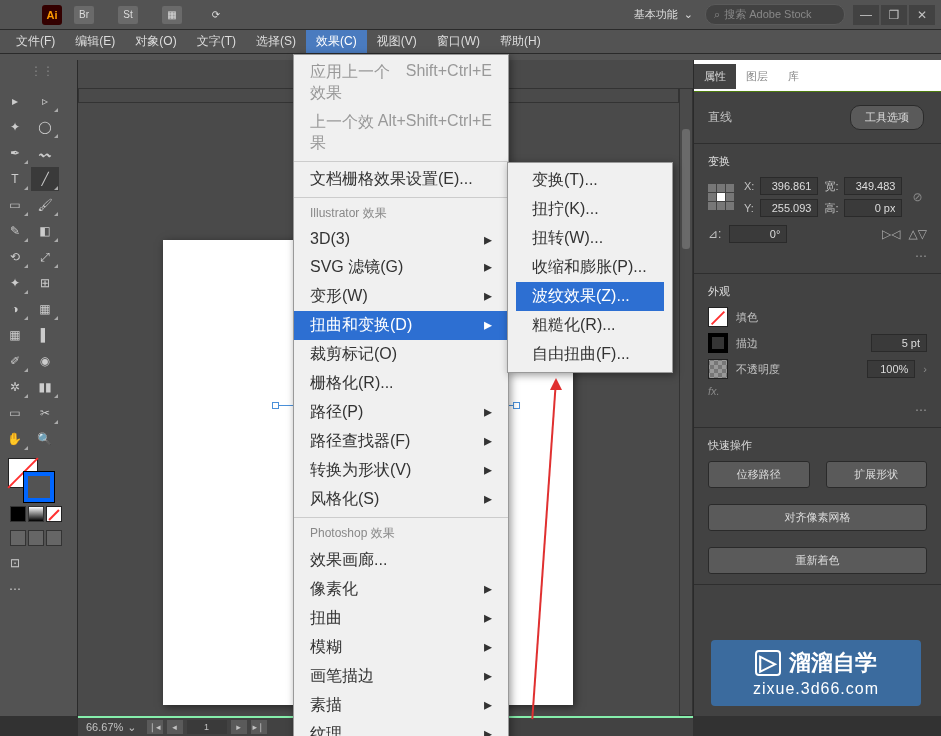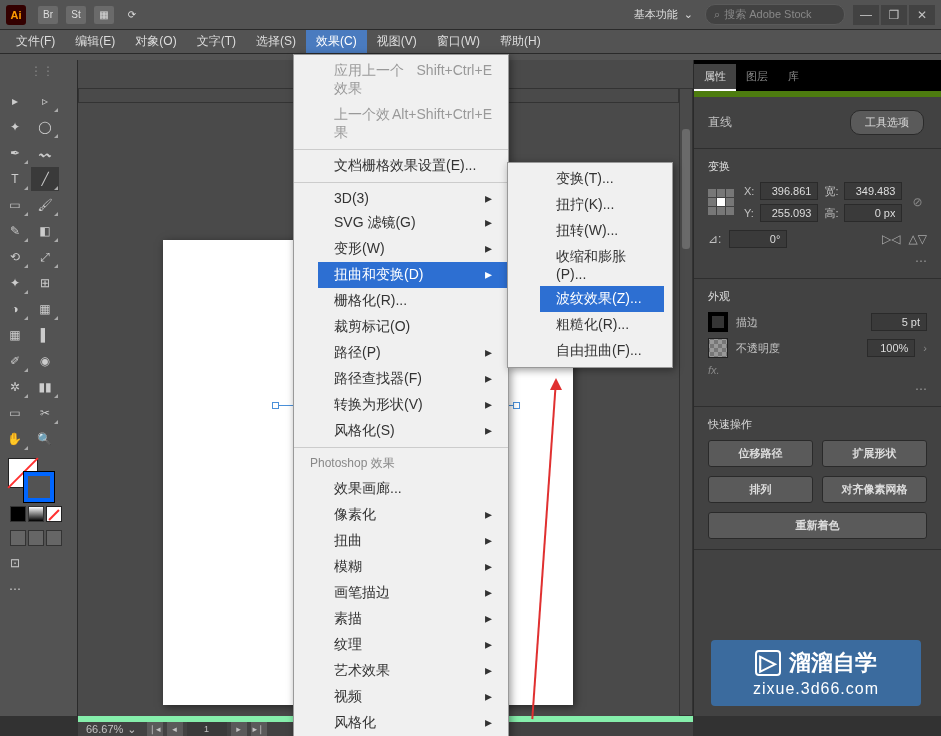--- a/index.html
+++ b/index.html
@@ -1,20 +1,20 @@
 <!DOCTYPE html>
 <html><head>
 <meta charset="utf-8">
 <style>
 * { margin: 0; padding: 0; box-sizing: border-box; font-family: "Microsoft YaHei", sans-serif; }
 body { background: #323232; color: #c2c2c2; font-size: 12px; width: 941px; height: 736px; overflow: hidden; position: relative; }
 
 .titlebar { height: 30px; background: #535353; display: flex; align-items: center; padding: 0 6px; border-bottom: 1px solid #2a2a2a; }
-.logo { width: 20px; height: 20px; background: #330000; color: #ff9a00; font-weight: bold; display: flex; align-items: center; justify-content: center; border-radius: 3px; font-size: 11px; }
-.titlebar-icons { display: flex; gap: 8px; margin-left: 12px; }
+.logo { width: 20px; height: 20px; background: #330000; color: #ff9a00; font-weight: bold; display: flex; align-items: center; justify-content: center; border-radius: 3px; font-size: 11px; margin-left: 36px; }
+.titlebar-icons { display: flex; gap: 24px; margin-left: 12px; }
 .tb-icon { width: 20px; height: 18px; background: #6a6a6a; border-radius: 2px; display:flex; align-items:center; justify-content:center; font-size:10px; color:#ddd;}
 .workspace-select { margin-left: auto; margin-right: 12px; display: flex; align-items: center; gap: 6px; font-size: 11px; color:#ddd; }
 .search-box { background: #424242; border: 1px solid #5a5a5a; border-radius: 10px; padding: 2px 8px; font-size: 11px; color: #888; display: flex; align-items: center; gap: 4px; width: 140px; }
 .window-controls { display: flex; gap: 2px; margin-left: 8px; }
 .win-btn { width: 26px; height: 20px; background: #424242; display: flex; align-items: center; justify-content: center; font-size: 12px; }
 
 .menubar { height: 24px; background: #535353; display: flex; align-items: stretch; padding: 0 6px; border-bottom: 1px solid #2a2a2a; }
 .menu-item { padding: 0 10px; display: flex; align-items: center; font-size: 12px; color: #ddd; }
 .menu-item.active { background: #4a7bbf; color: #fff; }
 
@@ -43,54 +43,54 @@
 
 .canvas-area { flex: 1; background: #4a4a4a; position: relative; overflow: hidden; }
 .scroll-top { position:absolute; top:28px; left:0; right:14px; height:15px; background:#4a4a4a; border:1px solid #333;}
 .scroll-right { position:absolute; top:28px; right:0; bottom:0; width:14px; background:#4a4a4a; border:1px solid #333;}
 .scroll-thumb-r { position:absolute; top:40px; height:120px; left:2px; right:2px; background:#6a6a6a; border-radius:3px;}
 .artboard { position: absolute; left: 85px; top: 180px; width: 410px; height: 465px; background: #fff; box-shadow: 2px 2px 8px rgba(0,0,0,0.5); }
 .sel-line { position:absolute; top:345px; left:198px; width:240px; height:0; border-top:1px solid #4a90d9;}
 .sel-handle { position:absolute; width:7px; height:7px; background:#fff; border:1px solid #4a90d9; top:-4px;}
 
 .panel-right { width: 248px; background: #424242; border-left: 1px solid #2a2a2a; flex-shrink: 0; overflow:hidden;}
-.panel-tabs { display: flex; padding-top:4px; border-bottom: 6px solid #4d7c0f; background:#000000;}
+.panel-tabs { display: flex; padding-top:4px; border-bottom: 1px solid #4d7c0f; background:#ffffff;}
 .panel-tab { padding: 5px 10px; font-size: 11px; color: #888; }
 .panel-tab.active { color: #ddd; border-bottom:2px solid #fff; background:#424242;}
 .panel-section { padding: 10px 14px; border-bottom: 1px solid #2e2e2e; }
 .panel-section .sec-title { font-size: 11px; color: #ddd; margin-bottom:8px;}
 .panel-btn { background: #5a5a5a; border: 1px solid #2a2a2a; color: #ddd; padding: 4px 14px; font-size: 11px; border-radius: 10px; margin: 3px;}
 .transform-grid { display: grid; grid-template-columns: auto auto auto auto; gap: 4px 6px; align-items:center; font-size:11px;}
 .tval { background:#3a3a3a; border:1px solid #2a2a2a; padding:2px 6px; font-size:11px; color:#ddd; width:58px; text-align:right;}
 .ref-point { width:26px; height:26px; display:grid; grid-template-columns:repeat(3,1fr); grid-template-rows:repeat(3,1fr); gap:1px;}
 .ref-dot { background:#777; }
 .appearance-row { display:flex; align-items:center; gap:8px; margin:6px 0; font-size:11px;}
 .swatch { width:20px; height:20px; border:1px solid #222; }
 .swatch.none { background:#fff; position:relative;}
 .swatch.none::after {content:''; position:absolute; left:0; right:0; top:50%; border-top:2px solid #ff3030; transform:rotate(-45deg);}
 .swatch.black { background:#353535; border:4px solid #000;}
 .swatch.checker { background: repeating-conic-gradient(#777 0% 25%, #999 0% 50%) 50% / 8px 8px; }
-.quick-btns { display:flex; flex-wrap:wrap; gap:9px;font-weight:bold; }
+.quick-btns { display:flex; flex-wrap:wrap; gap:16px; }
 .qbtn { background:#5a5a5a; border:1px solid #2a2a2a; padding:5px 8px; font-size:11px; color:#ddd; border-radius:3px; flex:1; text-align:center; min-width:90px;}
 .qbtn.wide { flex-basis:100%;}
 
 .dropdown-menu { position: absolute; top: 54px; left: 293px; width: 216px; background: #f0f0f0; box-shadow: 2px 2px 8px rgba(0,0,0,0.4); border:1px solid #999; z-index: 100; padding:3px 0;}
-.dd-item { padding: 4px 16px; font-size: 14px; color: #333; display:flex; justify-content:space-between;margin-left:24px;}
+.dd-item { padding: 4px 16px; font-size: 16px; color: #333; display:flex; justify-content:space-between;}
 .dd-item.disabled { color:#999; }
 .dd-item.sel { background:#2d6fd2; color:#fff;}
 .dd-sep { border-top:1px solid #ccc; margin:3px 0;}
 .dd-header { padding: 4px 16px; font-size:12px; color:#888;}
 
 .submenu { position:absolute; top:162px; left:507px; width:166px; background:#f0f0f0; box-shadow: 2px 2px 8px rgba(0,0,0,0.4); border:1px solid #999; z-index:101; padding:3px 8px;}
 
 .arrow-annot { position:absolute; left:555px; top:380px; z-index:102; pointer-events:none;}
 .arrow-line { width:2px; height:340px; background:#e03030; transform: rotate(4deg); transform-origin: top;}
 .arrow-head { position:absolute; top:-8px; left:-5px; width:0; height:0; border:6px solid transparent; border-bottom:12px solid #e03030;}
 
-.statusbar { position:absolute; bottom:0; left:78px; right:248px; height:20px; background:#424242; display:flex; align-items:center; padding:0 8px; border-top:6px solid #86efac; font-size:11px; gap:10px;}
+.statusbar { position:absolute; bottom:0; left:78px; right:248px; height:20px; background:#424242; display:flex; align-items:center; padding:0 8px; border-top:2px solid #86efac; font-size:11px; gap:10px;}
 .status-seg { display:flex; align-items:center; gap:4px;}
 .nav-btn { width:16px; height:14px; display:flex; align-items:center; justify-content:center; background:#5a5a5a; font-size:9px;}
 
 .watermark { position:absolute; right:20px; bottom:30px; width:210px; height:66px; background:#3b6b9e; border-radius:4px; display:flex; align-items:center; justify-content:center; flex-direction:column; color:#fff; z-index:50; gap:2px;}
 .watermark .wm-top { font-size:22px; font-weight:bold; display:flex; align-items:center; gap:8px;}
 .watermark .wm-sub { font-size:16px; letter-spacing:1px;}
 .wm-play { width:26px; height:26px; border:2px solid #fff; border-radius:4px; display:flex; align-items:center; justify-content:center;}
 </style>
 </head>
 <body>
@@ -275,78 +275,82 @@
         <span>⊿:</span>
         <input class="tval" value="0°" style="">
         <span style="margin-left:auto; color:#aaa;">▷◁</span>
         <span style="color:#aaa;">△▽</span>
       </div>
       <div style="text-align:right; margin-top:6px;"><span style="color:#999;">⋯</span></div>
     </div>
     <div class="panel-section">
       <div class="sec-title">外观</div>
       <div class="appearance-row">
+        <div class="swatch none"></div>
+        <span>填色</span>
+      </div>
+      <div class="appearance-row">
         <div class="swatch black"></div>
         <span>描边</span>
         <input class="tval" style="margin-left: auto; width: 56px;" value="5 pt">
       </div>
       <div class="appearance-row">
         <div class="swatch checker"></div>
         <span>不透明度</span>
         <input class="tval" style="margin-left: auto; width: 48px;" value="100%">
         <span style="color:#888;">›</span>
       </div>
       <div class="appearance-row">
           <span style="font-style:italic;color:#888;">fx.</span>
         </div>
       <div style="text-align:right;"><span style="color:#999;">⋯</span></div>
     </div>
     <div class="panel-section">
       <div class="sec-title">快速操作</div>
       <div class="quick-btns">
         <div class="qbtn">位移路径</div>
         <div class="qbtn">扩展形状</div>
-        <div class="qbtn">排列</div>
         <div class="qbtn">对齐像素网格</div>
         <div class="qbtn wide">重新着色</div>
       </div>
     </div>
   </div>
 </div>
 
 <div class="dropdown-menu">
   <div class="dd-item disabled">
       <span>应用上一个效果</span>
       <span>Shift+Ctrl+E</span>
     </div>
   <div class="dd-item disabled">
       <span>上一个效果</span>
       <span>Alt+Shift+Ctrl+E</span>
     </div>
   <div class="dd-sep"></div>
   <div class="dd-item">文档栅格效果设置(E)...</div>
   <div class="dd-sep"></div>
+  <div class="dd-header">Illustrator 效果</div>
   <div class="dd-item">
       <span>3D(3)</span>
       <span>▸</span>
     </div>
   <div class="dd-item">
       <span>SVG 滤镜(G)</span>
       <span>▸</span>
     </div>
   <div class="dd-item">
       <span>变形(W)</span>
       <span>▸</span>
     </div>
   <div class="dd-item sel">
       <span>扭曲和变换(D)</span>
       <span>▸</span>
     </div>
+  <div class="dd-item">裁剪标记(O)</div>
   <div class="dd-item">栅格化(R)...</div>
-  <div class="dd-item">裁剪标记(O)</div>
   <div class="dd-item">
       <span>路径(P)</span>
       <span>▸</span>
     </div>
   <div class="dd-item">
       <span>路径查找器(F)</span>
       <span>▸</span>
     </div>
   <div class="dd-item">
       <span>转换为形状(V)</span>

